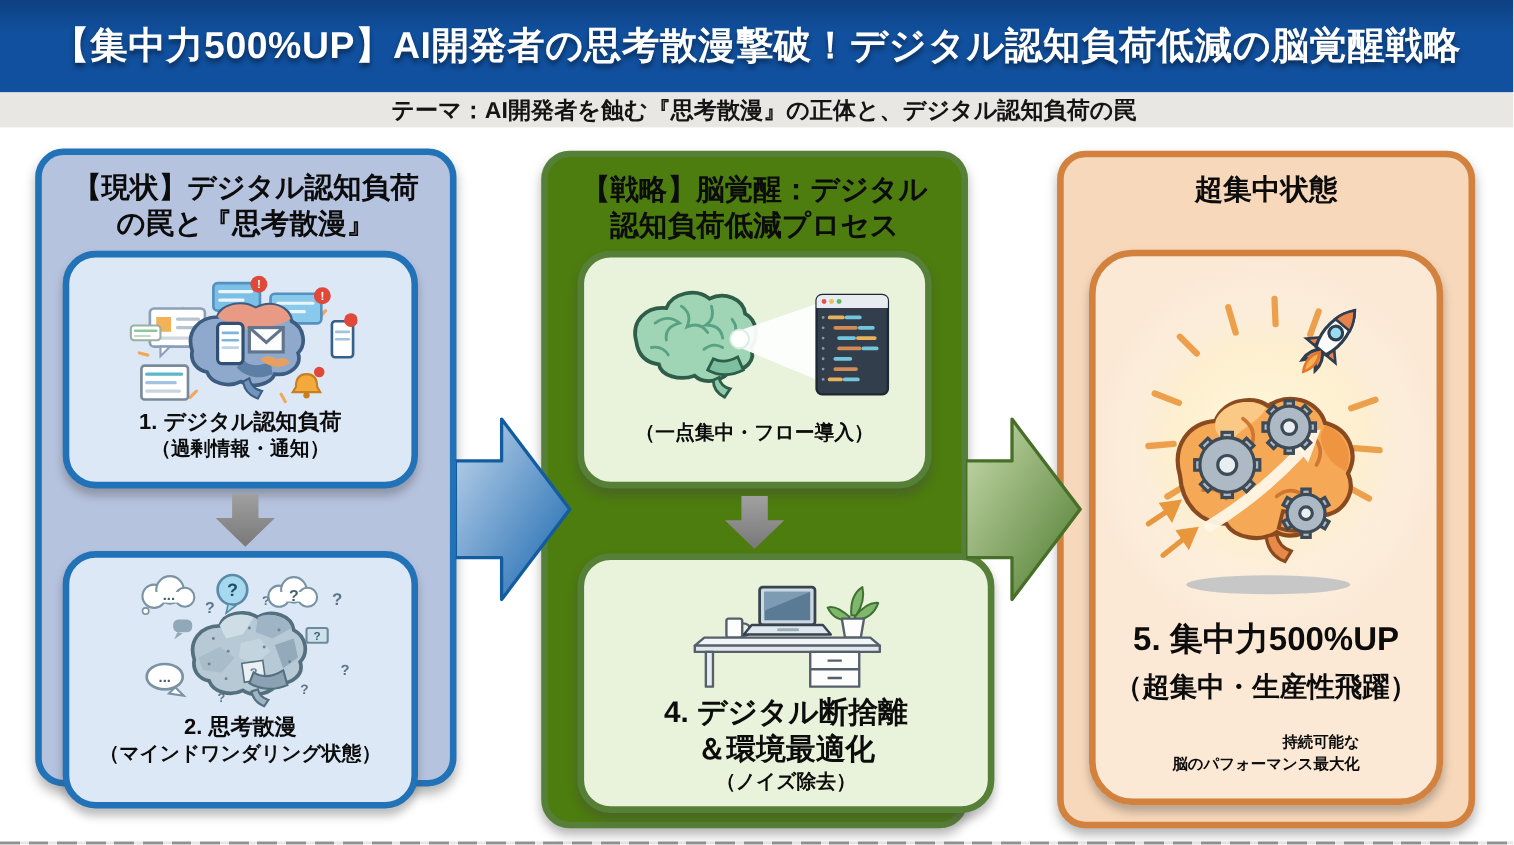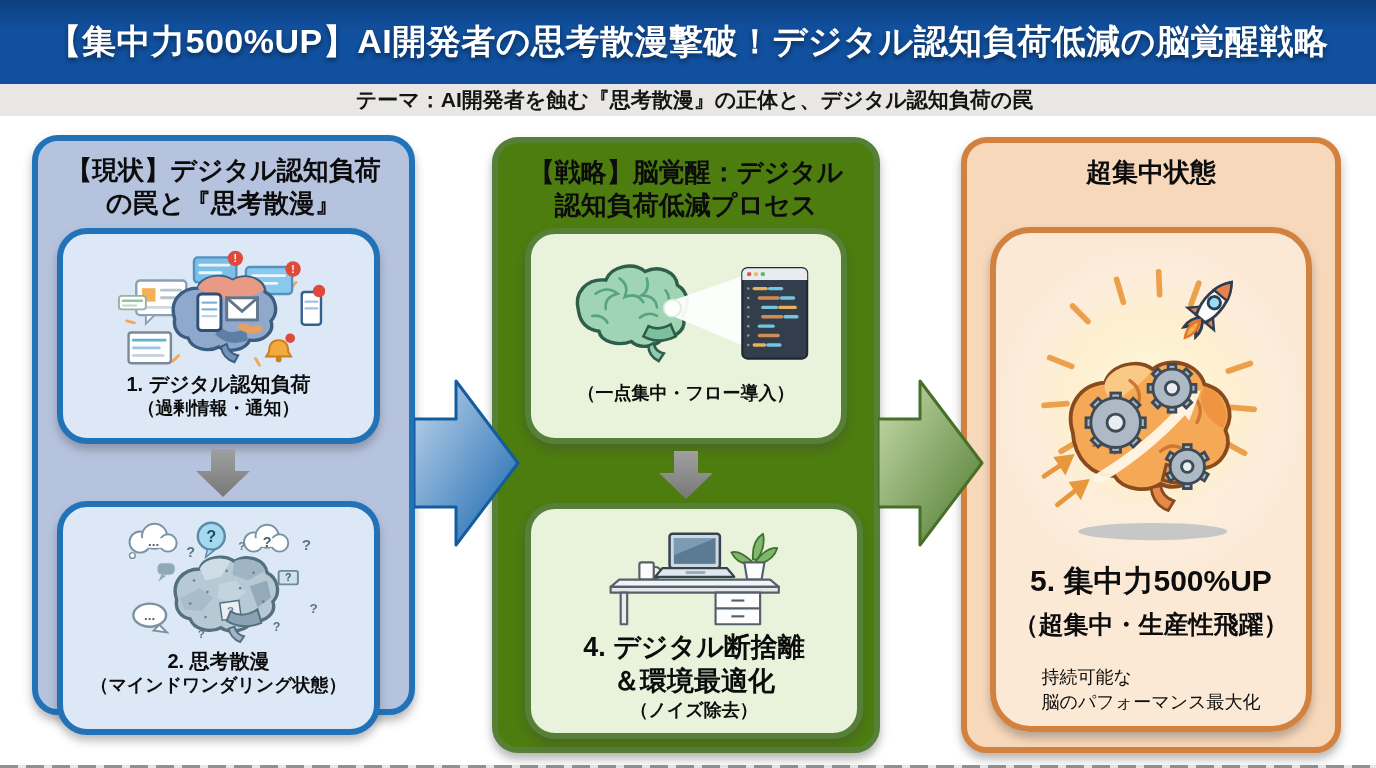--- a/index.html
+++ b/index.html
@@ -31,21 +31,21 @@
              display:flex; flex-direction:column; align-items:center; }
   .sb-blue   { background:#dce8f6; border:6px solid #2272b8; }
   .sb-green  { background:#e9f2da; border:6px solid #567f37; }
   .sb-orange { background:radial-gradient(ellipse 210px 230px at 50% 36%, #fffbe9 0%, #fbe9d6 75%);
                border:6px solid #d2813e; border-radius:40px; }
 
   .art { flex:0 0 auto; display:flex; align-items:center; justify-content:center; }
   .lbl  { font-size:20px; font-weight:700; line-height:1.15; text-align:right; color:#0c0c0c; }
   .lbl2 { font-size:27px; font-weight:800; line-height:1.15; text-align:center; color:#0c0c0c; }
   .sub  { font-size:18px; font-weight:800; line-height:1.2;  text-align:right; color:#0c0c0c; }
-  .note { font-size:18px; font-weight:400; line-height:1.4;  text-align:left; color:#0c0c0c; }
+  .note { font-size:14px; font-weight:700; line-height:1.4;  text-align:right; color:#0c0c0c; }
   .lbl-big { font-size:30px; font-weight:800; text-align:center; color:#0c0c0c; }
   .sub-big { font-size:25px; font-weight:800; text-align:right; color:#0c0c0c; }
 
   .step-arrow { position:absolute; width:62px; height:50px; }
   .flow-arrow { position:absolute; width:106px; height:182px; z-index:5; }
 
   .bottom-line { position:absolute; left:0; bottom:0; width:100%; height:3px;
     background:repeating-linear-gradient(90deg, rgba(55,55,55,.55) 0 18px, rgba(55,55,55,.12) 18px 26px); }
 
   svg text { font-family:"Liberation Sans","DejaVu Sans",sans-serif; }
@@ -280,21 +280,21 @@
           <defs>
               <linearGradient id="gGrayB" x1="0" y1="0" x2="0" y2="1">
             <stop offset="0" stop-color="#a0a0a0"></stop>
                 <stop offset="1" stop-color="#787878"></stop>
               </linearGradient>
             </defs>
           <polygon points="19,0 43,0 43,22 58,22 31,48 4,22 19,22" fill="url(#gGrayB)"></polygon>
         </svg>
       </div>
 
-      <div class="stepbox sb-green" style="left:27px; top:360px; width:338px; height:236px;">
+      <div class="stepbox sb-green" style="left:27px; top:360px; width:379px; height:236px;">
         <div class="art" style="margin-top:6px;">
           <svg viewBox="0 0 300 160" width="216" height="115" aria-hidden="true">
             <g stroke-linejoin="round">
               <g stroke="#3f7034" stroke-width="2.5" fill="#7fb86a">
                 <path d="M232,62 q-2,-26 14,-36 q4,18 -8,36 z"></path>
                 <path d="M236,64 q16,-20 30,-18 q-6,18 -26,22 z"></path>
                 <path d="M230,64 q-18,-16 -28,-12 q8,16 24,16 z"></path>
               </g>
               <polygon points="220,66 248,66 244,90 224,90" fill="#fdfdfd" stroke="#55606c" stroke-width="3"></polygon>
               <rect x="74" y="66" width="20" height="24" rx="3" fill="#fdfdfd" stroke="#55606c" stroke-width="3"></rect>

